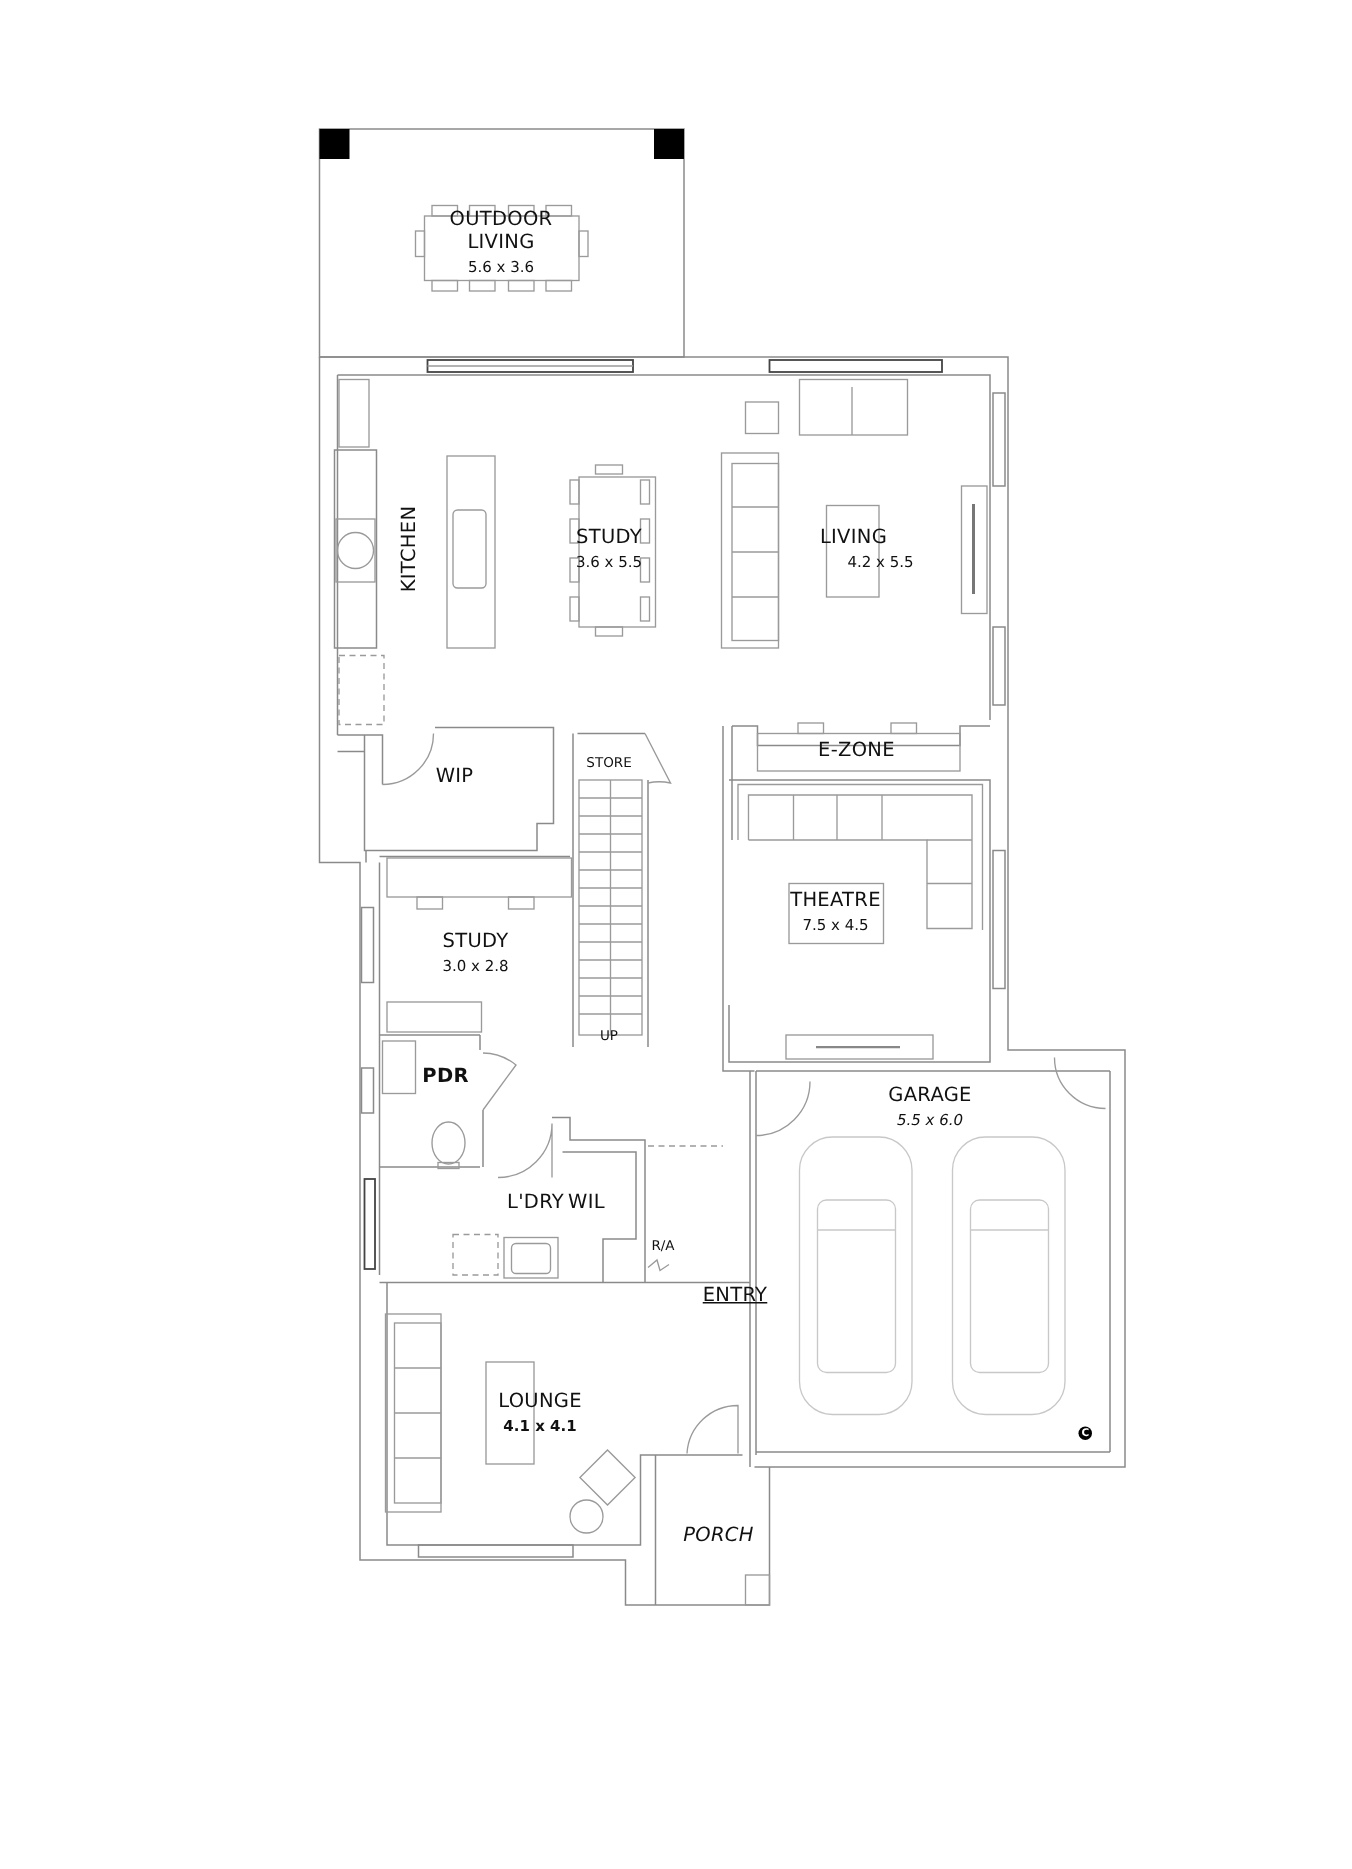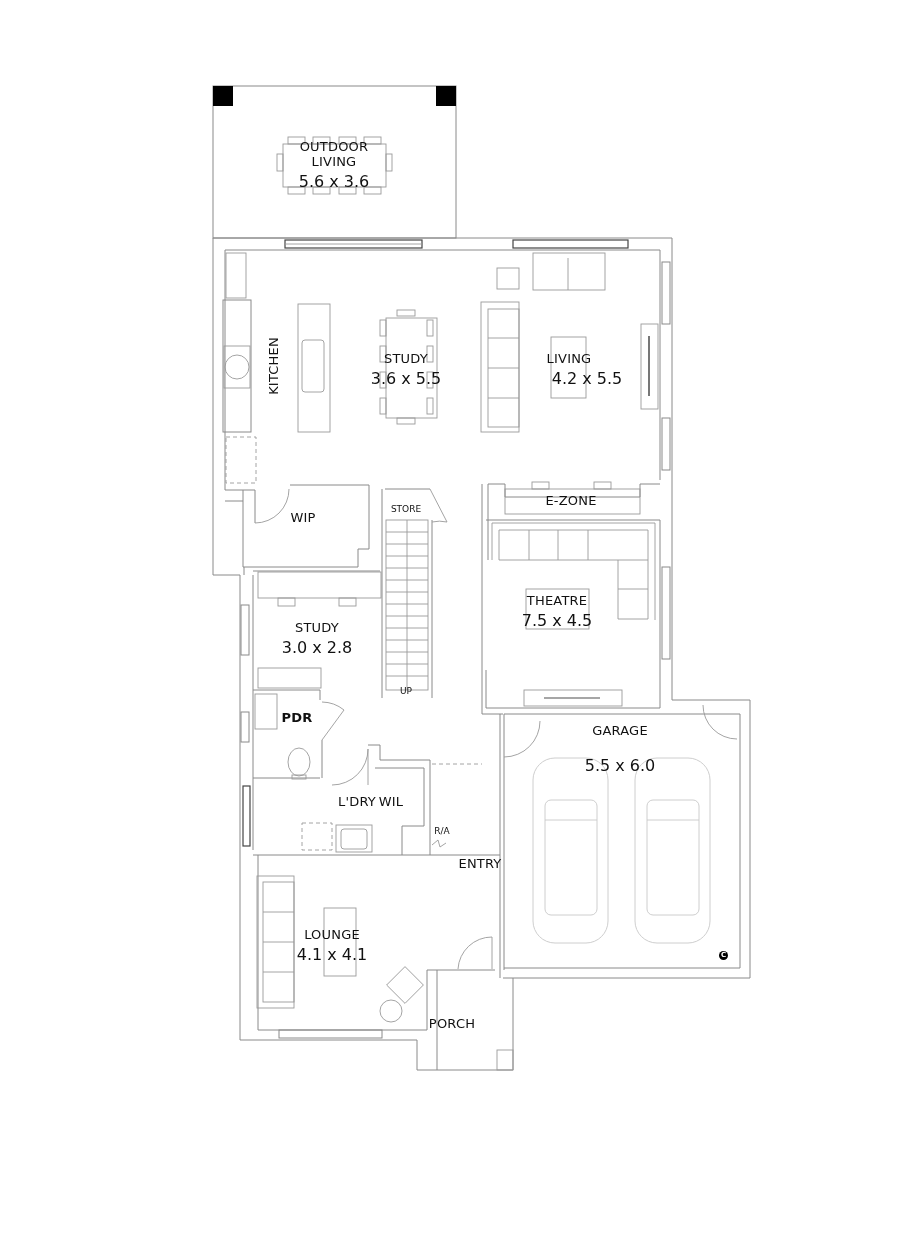--- a/index.html
+++ b/index.html
@@ -6,21 +6,21 @@
   body { width: 901px; height: 1246px; position: relative; overflow: hidden; font-family: "DejaVu Sans", sans-serif; }
   #plan { position: absolute; left: 0; top: 0; }
   .wall { fill: none; stroke: #8a8a8a; stroke-width: 1; }
   .wall-d { fill: none; stroke: #444; stroke-width: 1.2; }
   .furn { fill: none; stroke: #9a9a9a; stroke-width: 0.9; }
   .furn-l { fill: none; stroke: #c8c8c8; stroke-width: 0.9; }
   .dash { fill: none; stroke: #9a9a9a; stroke-width: 0.9; stroke-dasharray: 4 3; }
   .post { fill: #000; }
   .label { position: absolute; text-align: center; color: #111; white-space: nowrap; transform: translateX(-50%); line-height: 1.15; }
   .room-name { font-size: 13px; letter-spacing: 0.2px; }
-  .room-dim { font-size: 16px; }
+  .room-dim { font-size: 10px; }
   .small { font-size: 9px; }
   .vert { transform: translate(-50%, -50%) rotate(-90deg); }
   .cmark { position: absolute; width: 9px; height: 9px; border-radius: 50%; background: #000; color: #fff; font-size: 7px; line-height: 9px; text-align: center; font-weight: bold; }
 </style>
 </head>
 <body>
 
 <svg id="plan" width="901" height="1246" viewBox="0 0 901 1246" xmlns="http://www.w3.org/2000/svg">
 
   <g>
@@ -246,31 +246,31 @@
   <div class="room-name">THEATRE</div>
   <div class="room-dim" style="margin-top:3px;">7.5 x 4.5</div>
 </div>
 
 <div class="label small" style="left:406px; top:686px;">UP</div>
 
 <div class="label room-name" style="left:297px; top:711px;font-weight:bold;">PDR</div>
 
 <div class="label" style="left:620px; top:724px;">
   <div class="room-name">GARAGE</div>
-  <div class="room-dim" style="margin-top:18px;">5.5 x 6.0</div>
+  <div class="room-dim" style="margin-top:3px;font-style:italic;">5.5 x 6.0</div>
 </div>
 
 <div class="label room-name" style="left:313px; top:795px;margin-left:44px;">L'DRY</div>
 
 <div class="label room-name" style="left:391px; top:795px;">WIL</div>
 
 <div class="label small" style="left:442px; top:826px;">R/A</div>
 
-<div class="label room-name" style="left:480px; top:857px;">ENTRY</div>
-
-<div class="label" style="left:332px; top:928px;">
+<div class="label room-name" style="left:490px; top:857px;text-decoration:underline;">ENTRY</div>
+
+<div class="label" style="left:360px; top:928px;">
   <div class="room-name">LOUNGE</div>
-  <div class="room-dim" style="margin-top:3px;">4.1 x 4.1</div>
-</div>
-
-<div class="label room-name" style="left:452px; top:1017px;">PORCH</div>
+  <div class="room-dim" style="margin-top:3px;font-weight:bold;">4.1 x 4.1</div>
+</div>
+
+<div class="label room-name" style="left:479px; top:1017px;font-style:italic;">PORCH</div>
 
 <div class="cmark" style="left:719px; top:951px;">C</div>
 
 </body></html>

